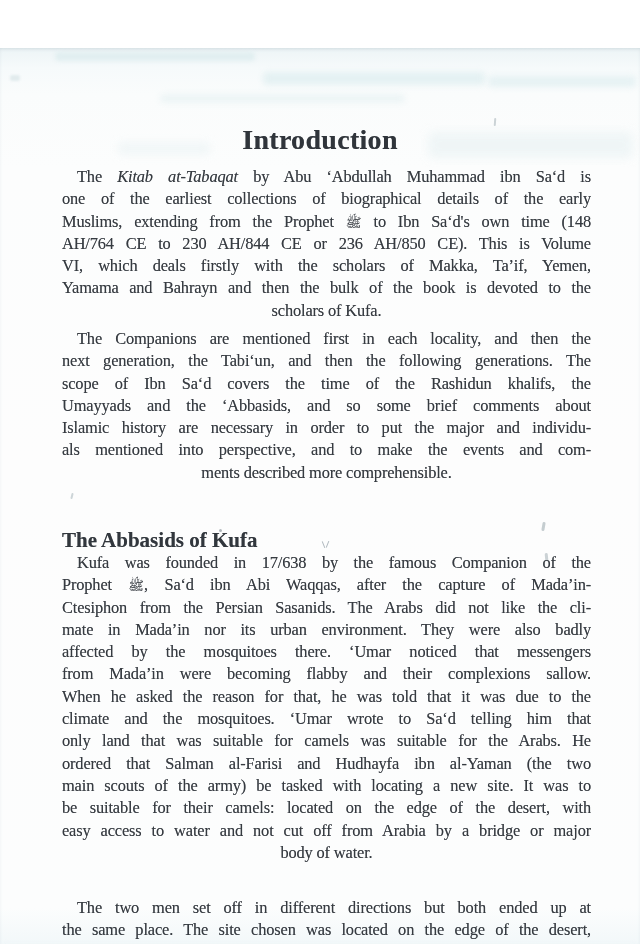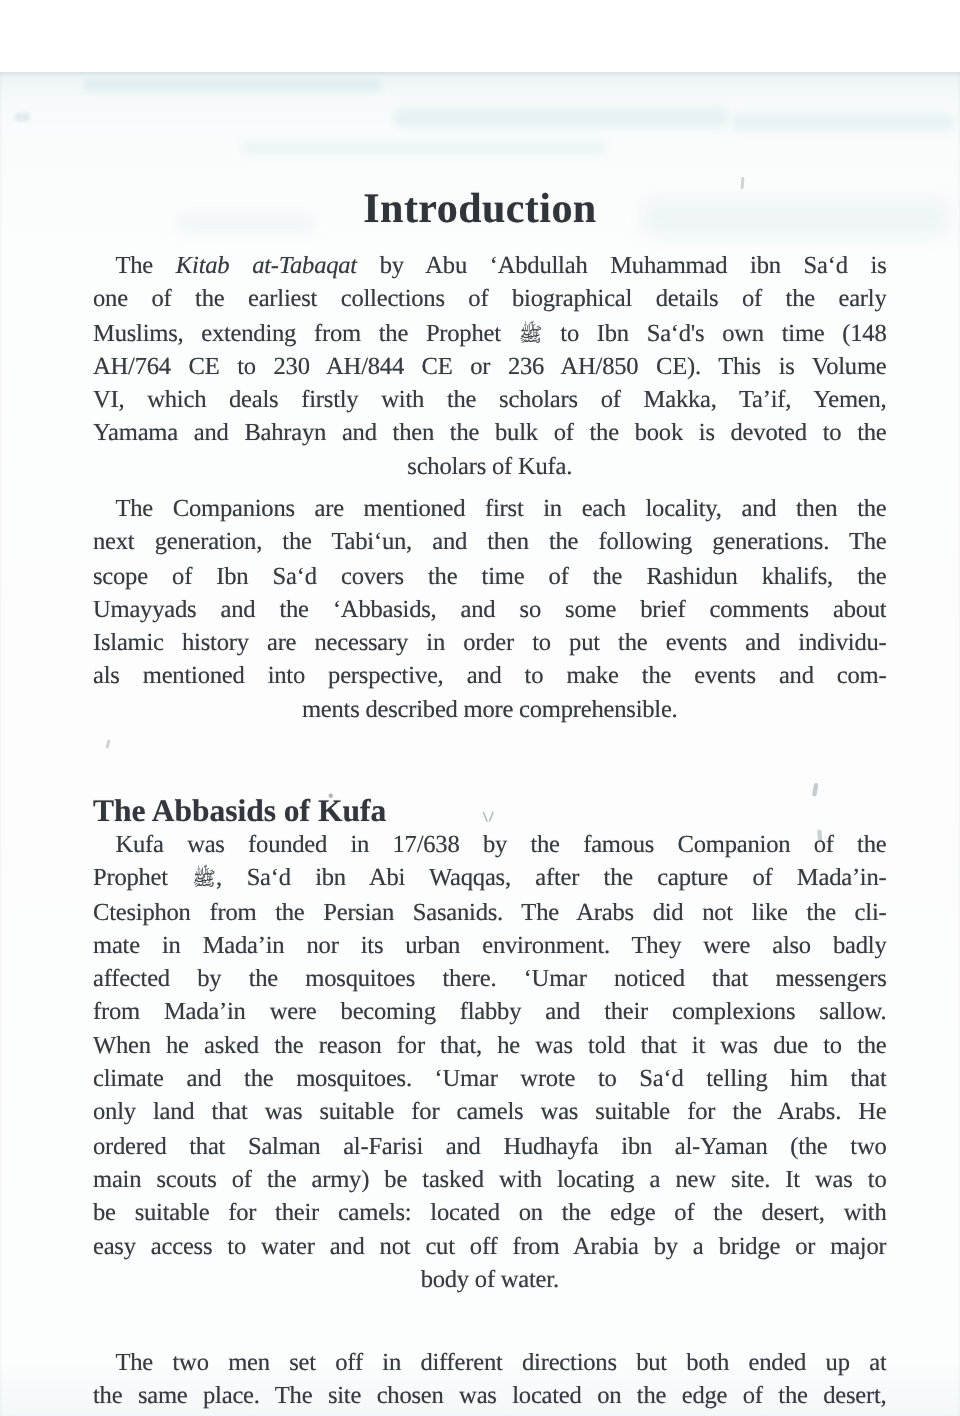--- a/index.html
+++ b/index.html
@@ -95,21 +95,21 @@
       <div class="line j">AH/764 CE to 230 AH/844 CE or 236 AH/850 CE). This is Volume</div>
       <div class="line j">VI, which deals firstly with the scholars of Makka, Ta’if, Yemen,</div>
       <div class="line j">Yamama and Bahrayn and then the bulk of the book is devoted to the</div>
       <div class="line">scholars of Kufa.</div>
     </div>
   <div class="para p2">
       <div class="line j ind">The Companions are mentioned first in each locality, and then the</div>
       <div class="line j">next generation, the Tabi‘un, and then the following generations. The</div>
       <div class="line j">scope of Ibn Sa‘d covers the time of the Rashidun khalifs, the</div>
       <div class="line j">Umayyads and the ‘Abbasids, and so some brief comments about</div>
-      <div class="line j">Islamic history are necessary in order to put the events and individu-</div>
+      <div class="line j">Islamic history are necessary in order to put the major and individu-</div>
       <div class="line j">als mentioned into perspective, and to make the events and com-</div>
       <div class="line">ments described more comprehensible.</div>
     </div>
   <h2 class="heading">The Abbasids of Kufa</h2>
   <div class="para p3">
       <div class="line j ind">Kufa was founded in 17/638 by the famous Companion of the</div>
       <div class="line j">Prophet <span class="pbuh">ﷺ</span>, Sa‘d ibn Abi Waqqas, after the capture of Mada’in-</div>
       <div class="line j">Ctesiphon from the Persian Sasanids. The Arabs did not like the cli-</div>
       <div class="line j">mate in Mada’in nor its urban environment. They were also badly</div>
       <div class="line j">affected by the mosquitoes there. ‘Umar noticed that messengers</div>

